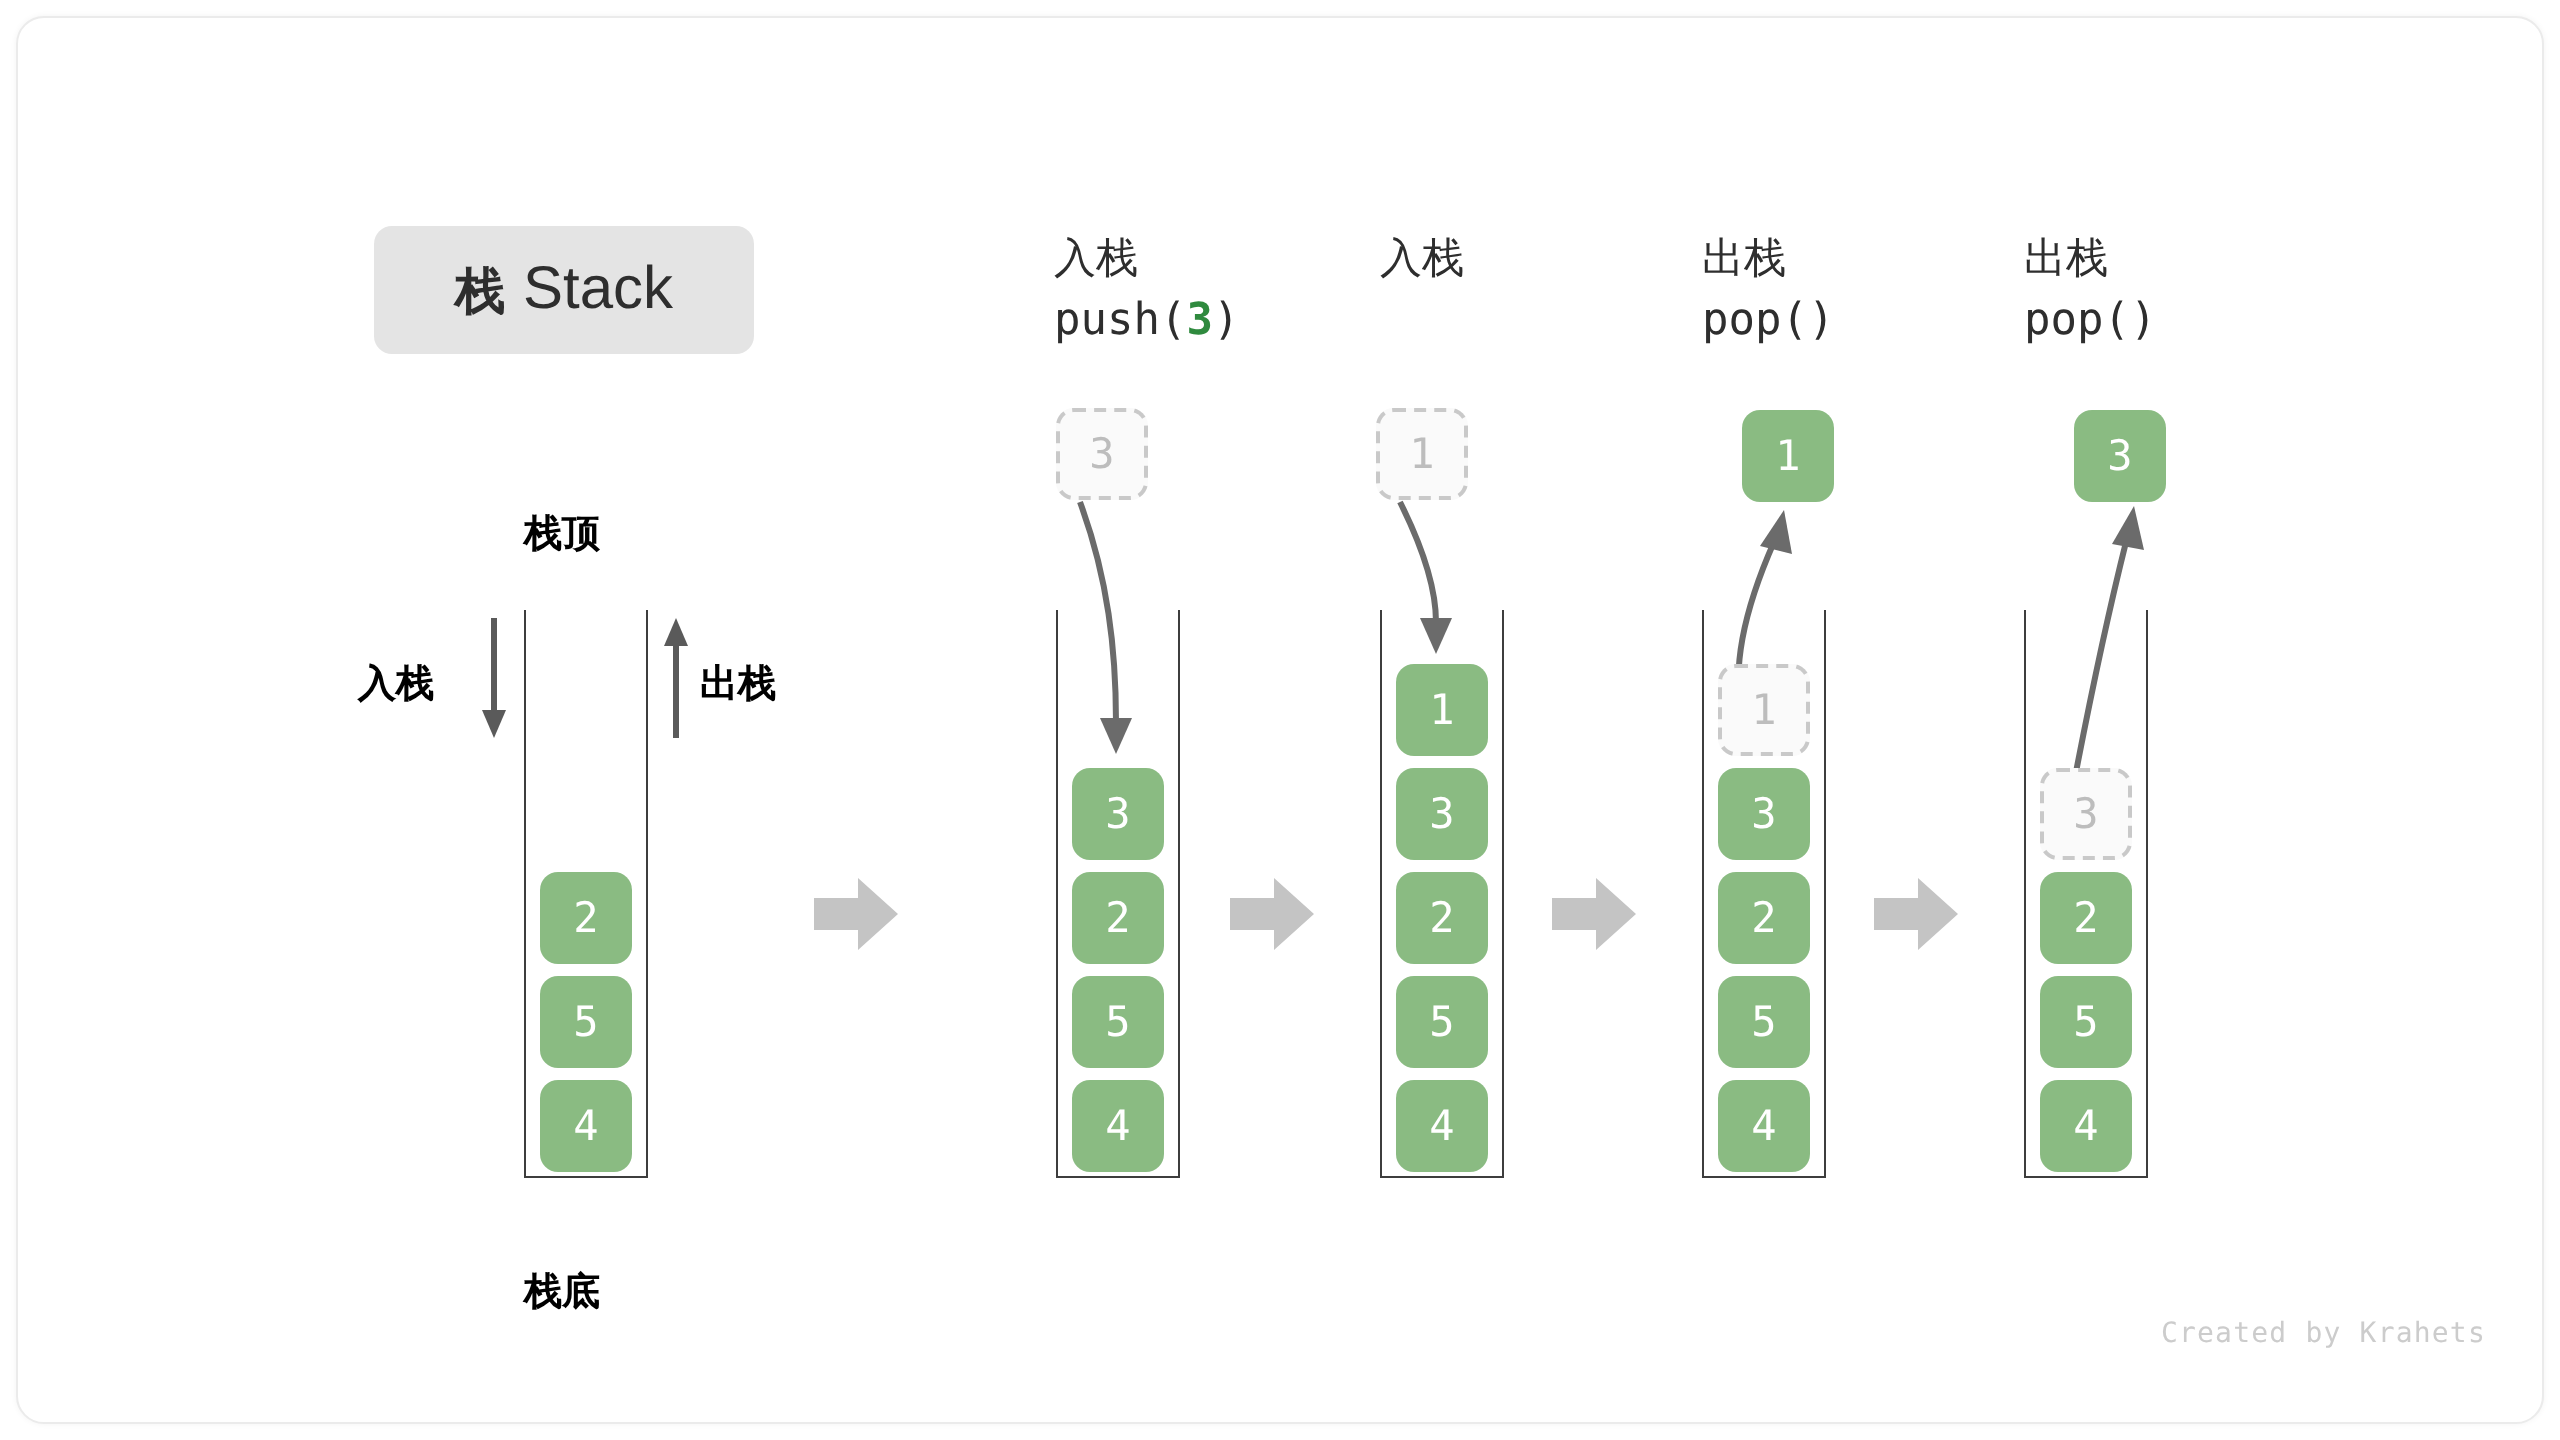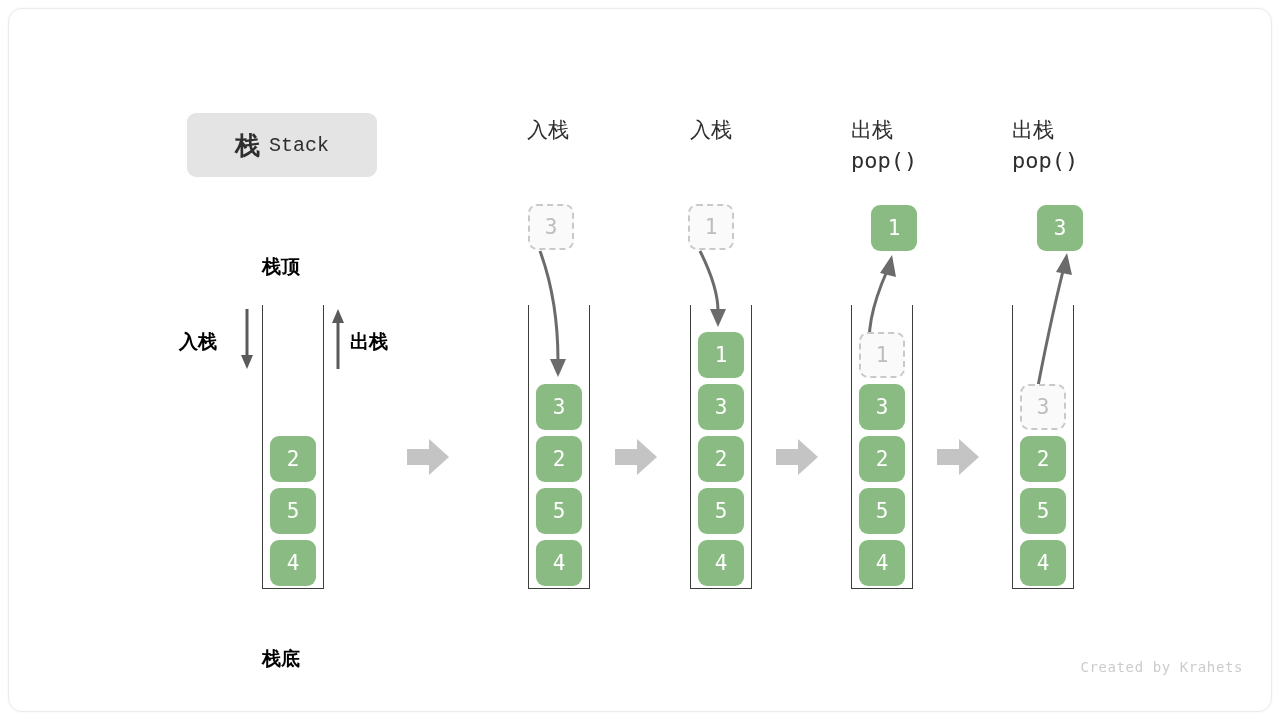--- a/index.html
+++ b/index.html
@@ -43,22 +43,22 @@
     justify-content: center;
     color: #2e2e2e;
   }
   #title-chip .cjk {
     font-family: "Liberation Sans", "DejaVu Sans", sans-serif;
     font-weight: bold;
     font-size: 25px;
     letter-spacing: 0px;
   }
   #title-chip .latin {
-    font-family: Liberation Mono, monospace;
-    font-size: 20px;
+    font-family: Liberation Sans, sans-serif;
+    font-size: 30px;
     margin-left: 9px;
     letter-spacing: 0px;
   }
 
   
   .cjk-bold {
     font-family: "Liberation Sans", "DejaVu Sans", sans-serif;
     font-weight: bold;
     font-size: 19px;
     color: #000000;
@@ -155,21 +155,21 @@
 <body>
 
 <div id="canvas">
 
   <div class="abs" id="title-chip">
     <span class="cjk">栈</span>
     <span class="latin">Stack</span>
   </div>
 
   <div class="abs cjk-bold" style="left:253px; top:245px;">栈顶</div>
-  <div class="abs cjk-bold" style="left:253px; top:637px;font-family:Liberation Mono, monospace;">栈底</div>
+  <div class="abs cjk-bold" style="left:253px; top:624px;font-family:Liberation Mono, monospace;">栈底</div>
 
   <div class="abs cjk-bold" style="left:170px; top:320px;">入栈</div>
   <div class="abs cjk-bold" style="left:341px; top:320px;">出栈</div>
 
   <svg class="abs" style="left:229px; top:300px;" width="18" height="62">
     <line x1="9" y1="0" x2="9" y2="48" stroke="#5a5a5a" stroke-width="3"></line>
     <polygon points="9,60 3,46 15,46" fill="#5a5a5a"></polygon>
   </svg>
 
   <svg class="abs" style="left:320px; top:298px;" width="18" height="62">
@@ -187,20 +187,21 @@
       <div class="cell filled">2</div>
     </div>
   </div>
 
   <svg class="abs" style="left:398px; top:428px;" width="44" height="40">
     <polygon points="0,12 22,12 22,2 42,20 22,38 22,28 0,28" fill="#c4c4c4"></polygon>
   </svg>
 
   <div class="abs col-head" style="left:518px; top:106px;">
     <div class="line1">入栈</div>
+    <div class="line2"><span>push(</span><span class="arg">3</span><span>)</span></div>
   </div>
 
   <div class="abs cell ghost" style="left:519px; top:195px;">3</div>
 
   <svg class="abs" style="left:519px; top:240px;" width="60" height="140">
     <path d="M12,2 C26,40 30,76 30,112" stroke="#6b6b6b" stroke-width="3" fill="none"></path>
     <polygon points="30,128 22,110 38,110" fill="#6b6b6b"></polygon>
   </svg>
 
   <div class="abs stack" style="left:519px; top:296px; height:284px;">

